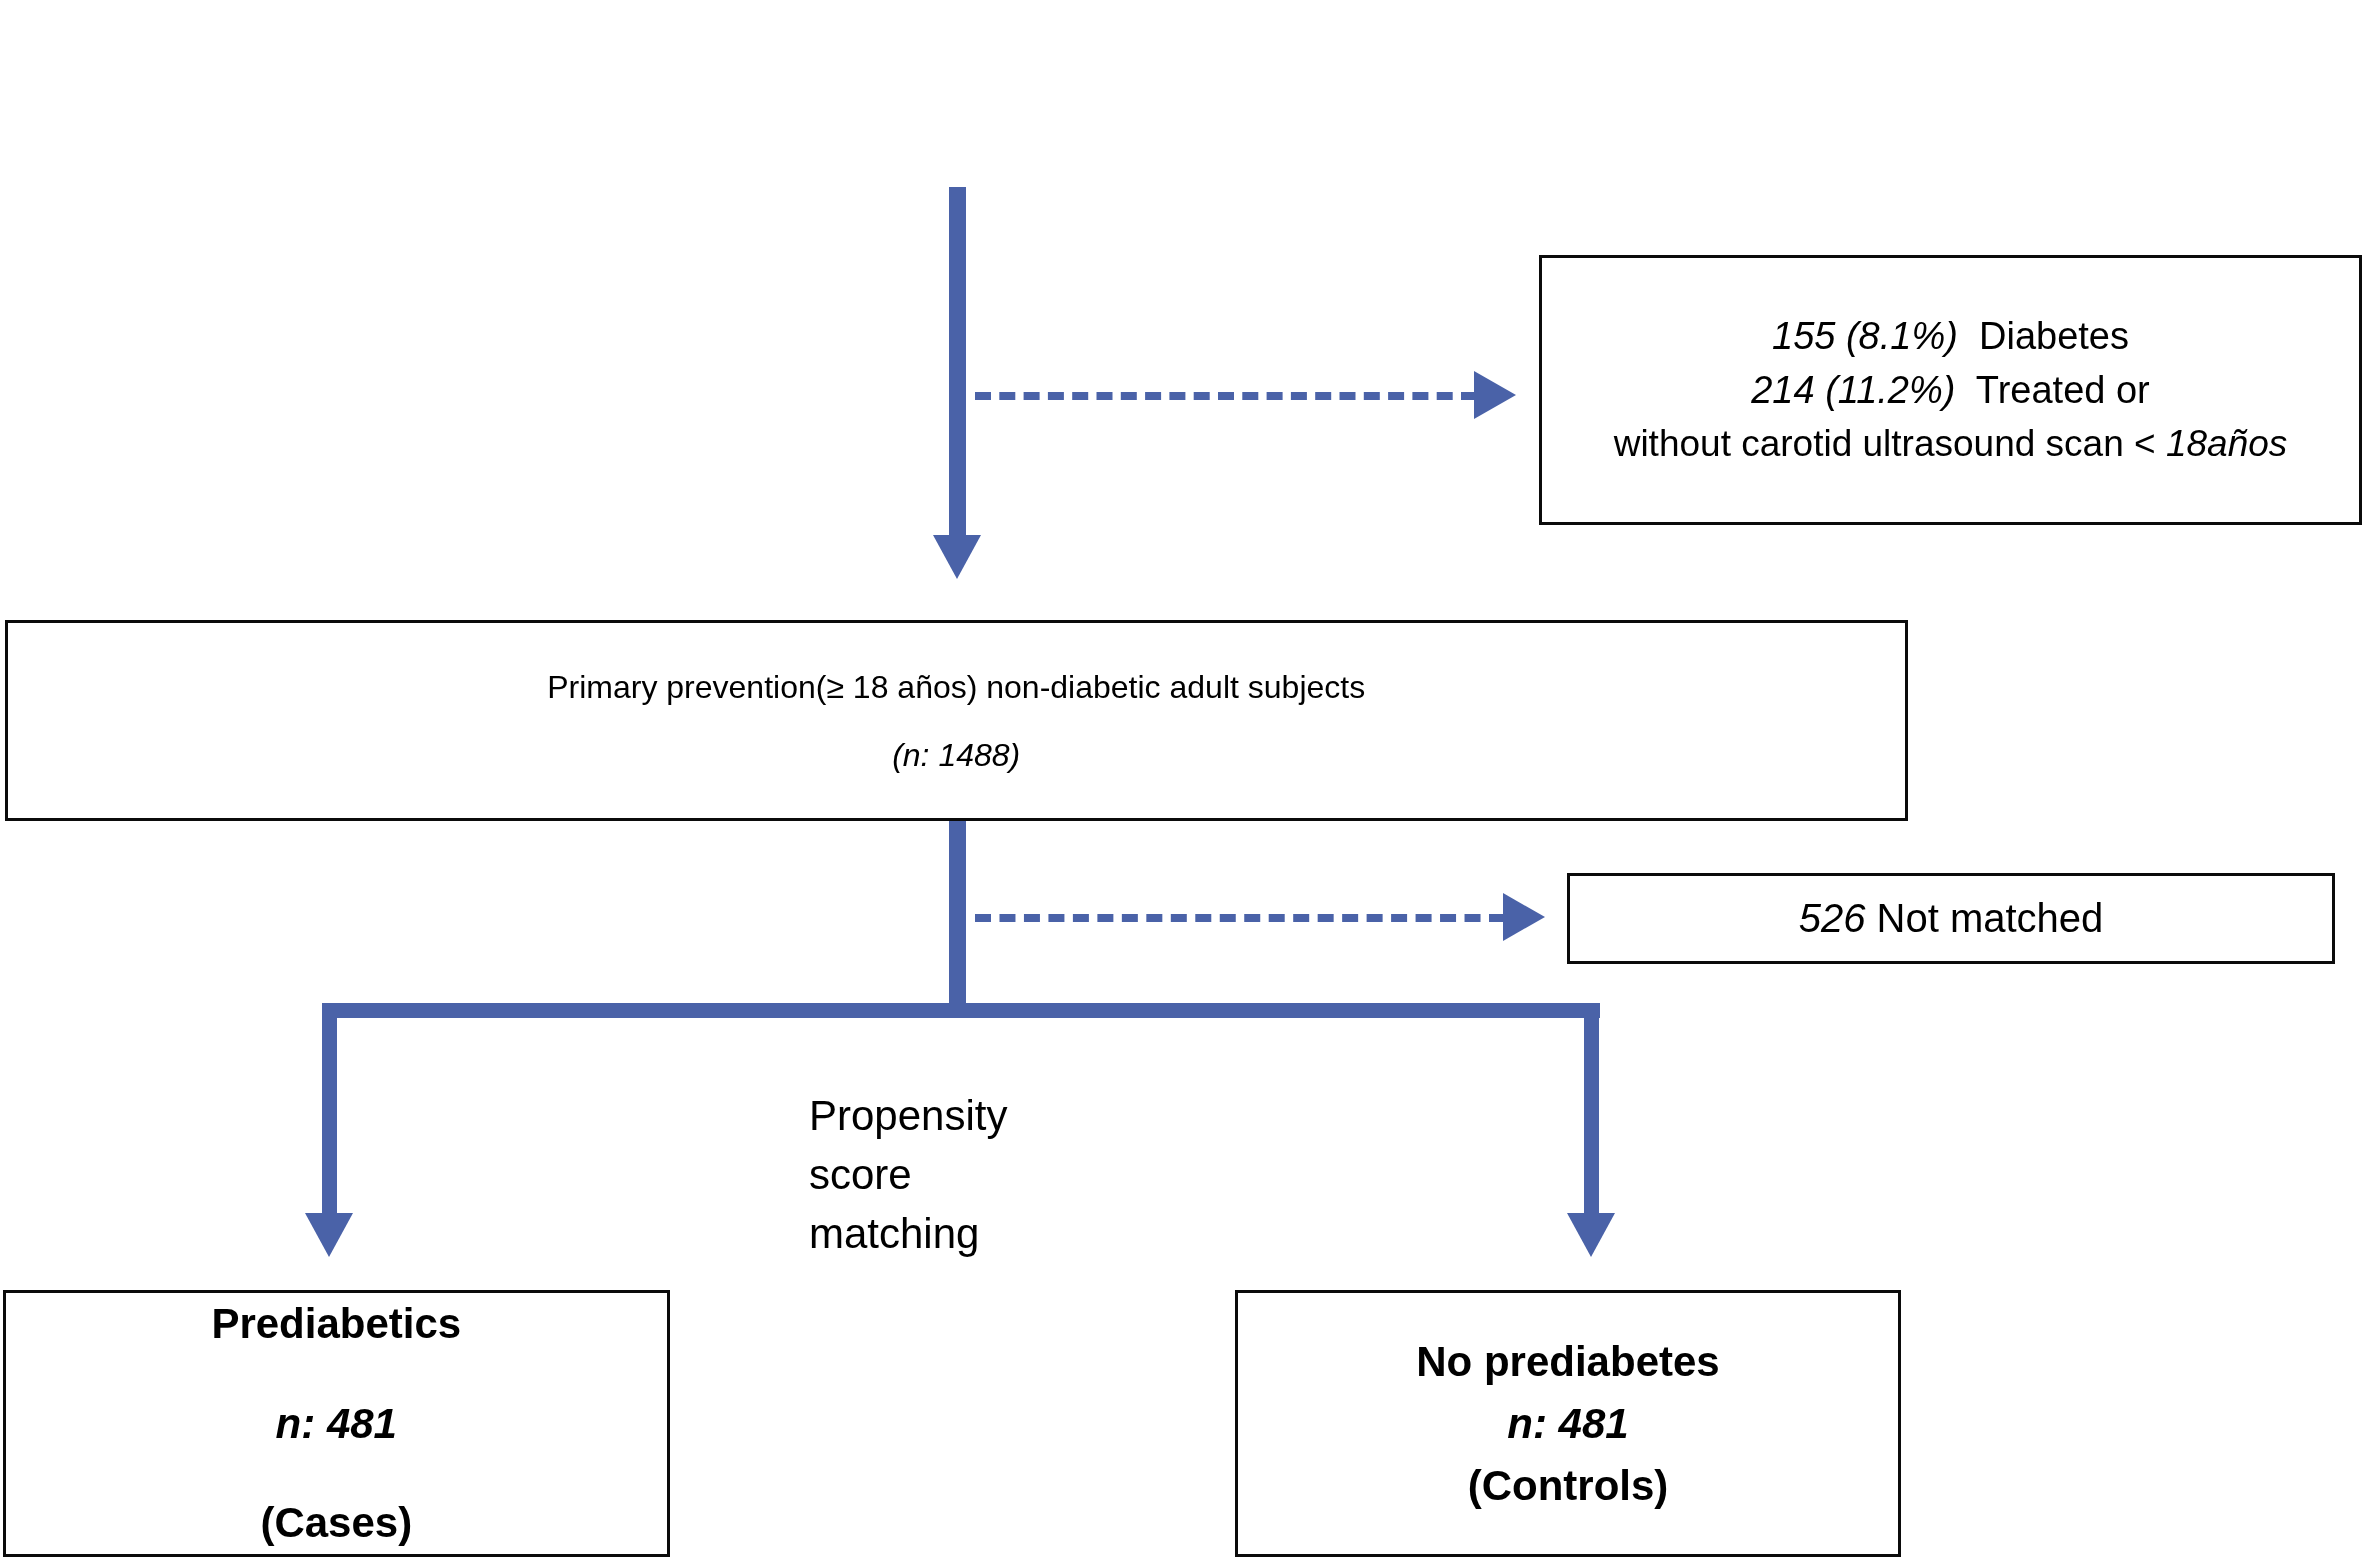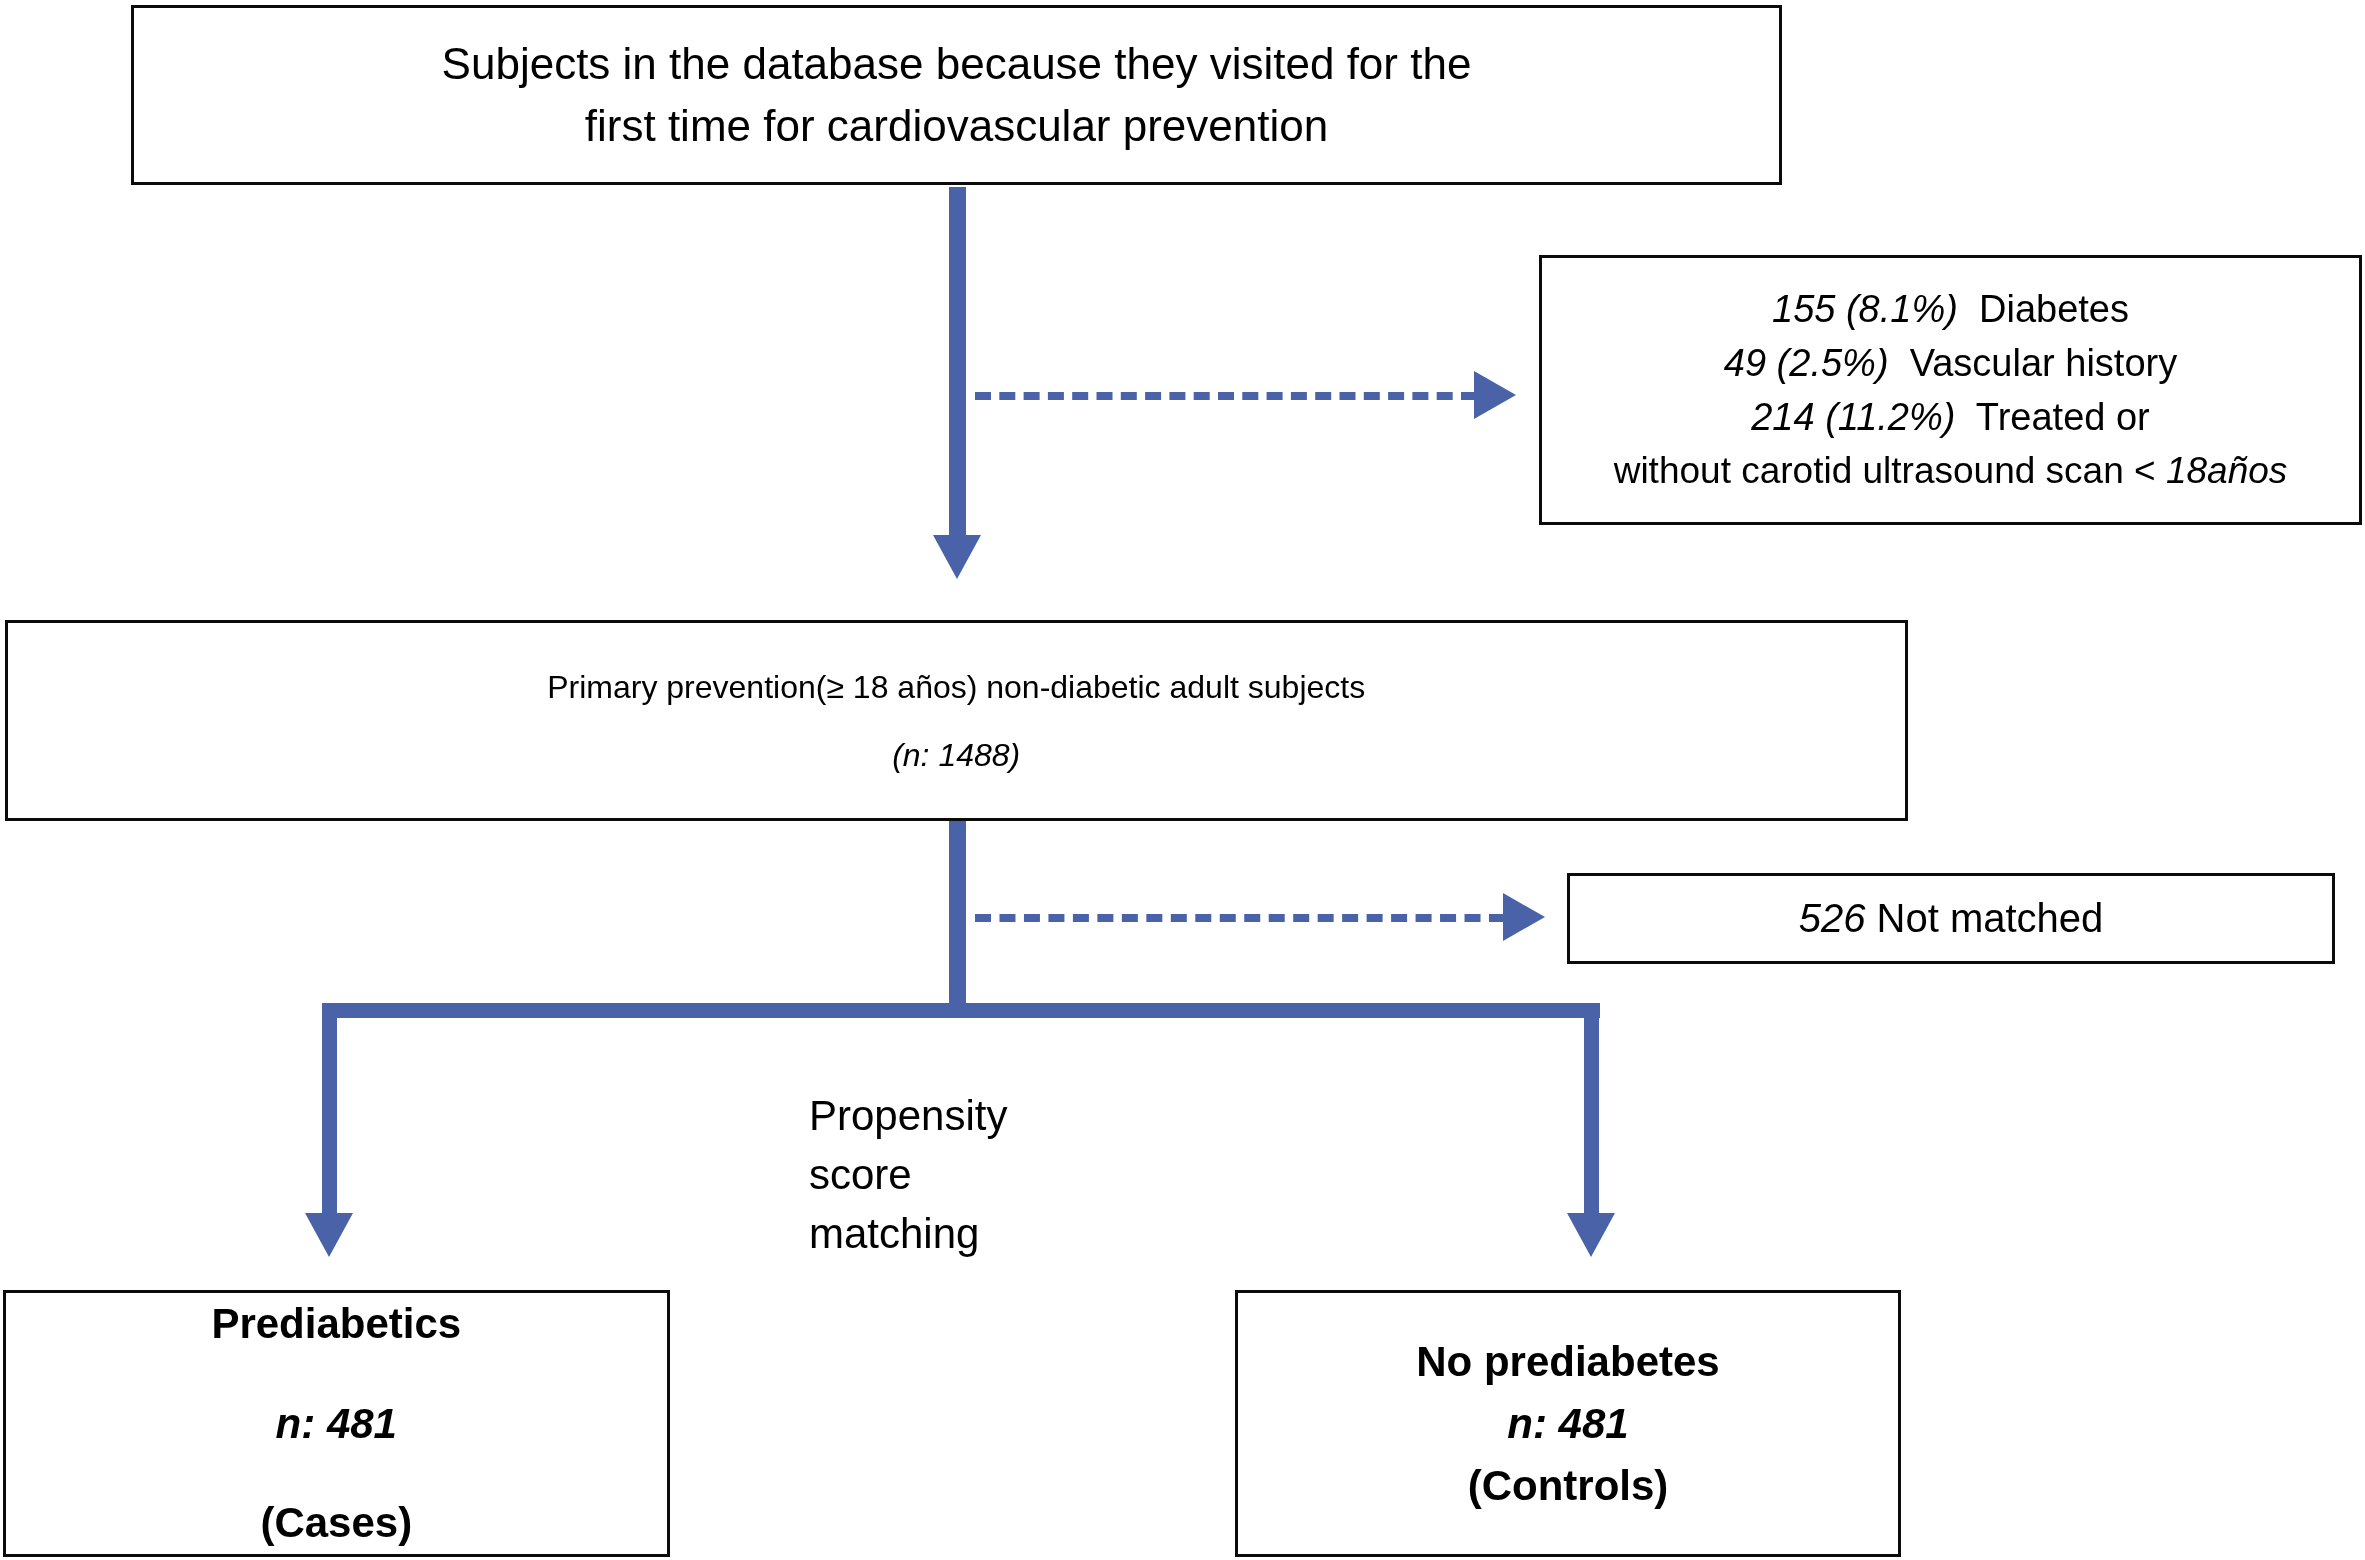--- a/index.html
+++ b/index.html
@@ -231,34 +231,29 @@
     color: #000000;
     z-index: 6;
   }
   #label-psm .line { display: block; }
 </style>
 </head>
 <body>
 
 <div id="canvas">
 
-  <div class="box" id="box-source">
-    <span class="line">Subjects in the database because they visited for the</span>
-    <span class="line">first time for cardiovascular prevention</span>
-  </div>
 
   <div class="vbar" id="trunk-main"></div>
   <div class="arrowhead-down" id="trunk-main-head"></div>
 
   <div class="dashed-h" id="dash-1"></div>
   <div class="arrowhead-right" id="dash-1-head"></div>
 
   <div class="box" id="box-exclusions">
     <span class="line"><span class="num">155 (8.1%)</span>&nbsp; <span>Diabetes</span></span>
-    <span class="line"><span class="num">49 (2.5%)</span>&nbsp; <span>Vascular history</span></span>
     <span class="line"><span class="num">214 (11.2%)</span>&nbsp; <span>Treated or</span></span>
     <span class="line line-4"><span>without carotid ultrasound scan &lt;</span> <span class="tail">18años</span></span>
   </div>
 
   <div class="box" id="box-primary">
     <span class="line">Primary prevention(≥ 18 años)  non-diabetic adult subjects</span>
     <span class="line ncount">(n: 1488)</span>
   </div>
 
   <div class="dashed-h" id="dash-2"></div>

